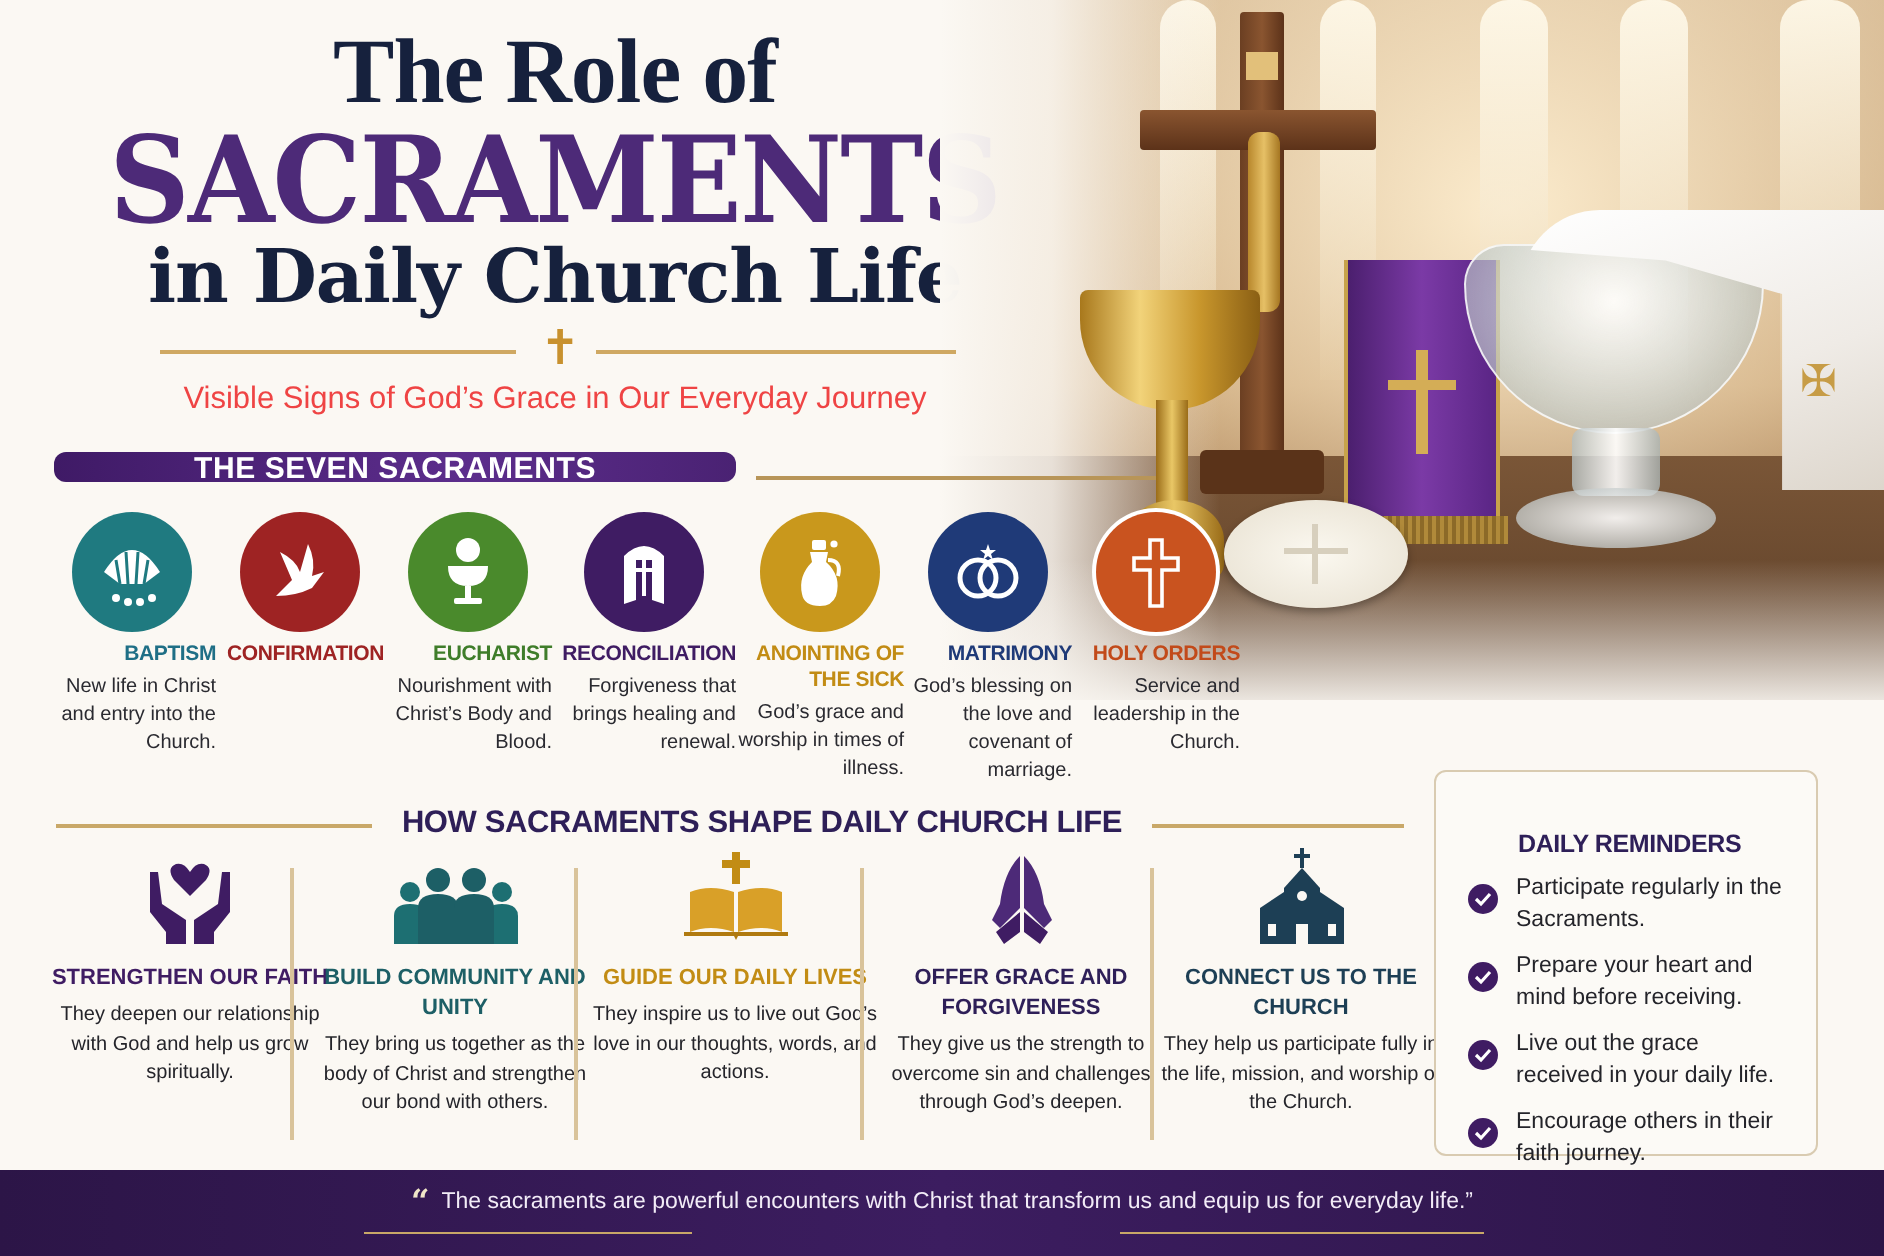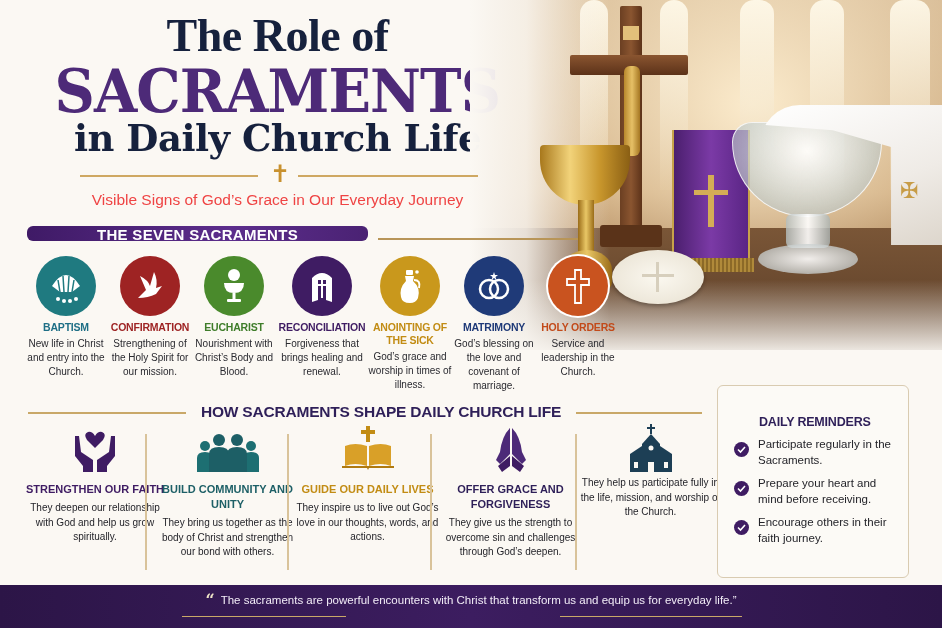--- a/index.html
+++ b/index.html
@@ -61,21 +61,21 @@
   .t3 { position: absolute; left: 0; top: 114px; width: 555px; font-family: "DejaVu Serif", "Liberation Serif", serif; font-weight: bold; font-size: 37px; color: #16213d; letter-spacing: -0.5px; text-align: center; line-height: 48px; }
   .divider-line { position: absolute; height: 1.5px; background: #cfa862; z-index: 10; }
   .divider-cross { position: absolute; left: 270px; top: 160px; color: #c8912e; font-size: 24px; font-weight: bold; z-index: 10; font-family: "DejaVu Sans", sans-serif; line-height: 28px; }
   .subtitle { position: absolute; left: 0; top: 191px; width: 555px; font-size: 15.5px; color: #ef4444; text-align: center; z-index: 10; }
 
   
   .sec-banner { position: absolute; left: 27px; top: 226px; width: 341px; height: 15px; background: linear-gradient(90deg,#3f1a66,#5c2d8c 60%,#4a2273); border-radius: 6px; z-index: 10; display: flex; align-items: flex-start; justify-content: center; }
   .sec-banner span { color: #ffffff; font-weight: bold; font-size: 15px; letter-spacing: 0.3px; }
   .sec-line { position: absolute; left: 378px; top: 238px; width: 200px; height: 1.5px; background: #b89558; z-index: 10; }
   .sacraments { position: absolute; left: 24px; top: 256px; width: 580px; height: 140px; z-index: 10; }
-  .sac { position: absolute; top: 0; width: 84px; text-align: center; }
+  .sac { position: absolute; top: 0; width: 84px; text-align: right; }
   .sac .circle { width: 60px; height: 60px; border-radius: 50%; margin: 0 auto; display: flex; align-items: center; justify-content: center; }
   .sac .name { margin-top: 5px; font-weight: bold; font-size: 10.5px; line-height: 13px; letter-spacing: -0.2px; }
   .sac .desc { margin-top: 3px; font-size: 10px; line-height: 14px; color: #2a2a30; }
   .sac svg { display: block; }
 
   
   .how-line { position: absolute; top: 412px; height: 1.5px; background: #c9a868; z-index: 10; }
   .how-title { position: absolute; left: 186px; top: 403px; width: 390px; text-align: center; font-weight: bold; font-size: 15.5px; color: #2e1f58; z-index: 10; letter-spacing: -0.2px; }
   .how-cols { position: absolute; left: 25px; top: 428px; width: 690px; height: 150px; z-index: 10; }
   .how { position: absolute; top: 0; width: 140px; text-align: center; }
@@ -159,21 +159,20 @@
     <div class="desc">New life in Christ and entry into the Church.</div>
   </div>
 
   <div class="sac" style="left:84px">
     <div class="circle" style="background:#9e2323">
       <svg width="40" height="40" viewBox="0 0 40 40">
         <path d="M8 32 L16 24 L10 10 Q18 14 20 20 L24 6 Q28 14 26 22 L32 20 L26 28 Q18 32 8 32 Z" fill="#fff"></path>
       </svg>
     </div>
     <div class="name" style="color:#9e2323">CONFIRMATION</div>
-    <div class="desc">Strengthening of the Holy Spirit for our mission.</div>
   </div>
 
   <div class="sac" style="left:168px">
     <div class="circle" style="background:#4a8a2c">
       <svg width="40" height="40" viewBox="0 0 40 40">
         <circle cx="20" cy="9" r="6" fill="#fff"></circle>
         <path d="M10 17 L30 17 Q30 27 20 27 Q10 27 10 17 Z" fill="#fff"></path>
         <rect x="18.5" y="27" width="3" height="6" fill="#fff"></rect>
         <rect x="13" y="33" width="14" height="3" rx="1" fill="#fff"></rect>
       </svg>
@@ -298,20 +297,21 @@
           <rect x="19" y="3" width="8" height="2" fill="#1d3f55"></rect>
         <path d="M23 10 L32 20 L32 48 L14 48 L14 20 Z" fill="#1d3f55"></path>
         <path d="M2 30 L14 22 L14 48 L2 48 Z" fill="#1d3f55"></path>
         <path d="M44 30 L32 22 L32 48 L44 48 Z" fill="#1d3f55"></path>
         <rect x="20" y="38" width="6" height="10" fill="#fbf8f3"></rect>
         <circle cx="23" cy="24" r="2.5" fill="#fbf8f3"></circle>
         <rect x="6" y="38" width="4" height="6" fill="#fbf8f3"></rect>
         <rect x="36" y="38" width="4" height="6" fill="#fbf8f3"></rect>
       </svg>
     </div>
+    <div class="h" style="color:#1d3f55">CONNECT US TO THE CHURCH</div>
     <div class="d">They help us participate fully in the life, mission, and worship of the Church.</div>
   </div>
 </div>
 
 <div class="reminders">
   <div class="rem-title">DAILY REMINDERS</div>
   <div class="rem-item">
     <span class="check">
         <svg width="9" height="9" viewBox="0 0 9 9">
           <path d="M1 4.5 L3.5 7 L8 2" stroke="#fff" stroke-width="1.6" fill="none"></path>
@@ -326,20 +326,28 @@
         </svg>
       </span>
     <span class="rem-text">Prepare your heart and mind before receiving.</span>
   </div>
   <div class="rem-item">
     <span class="check">
         <svg width="9" height="9" viewBox="0 0 9 9">
           <path d="M1 4.5 L3.5 7 L8 2" stroke="#fff" stroke-width="1.6" fill="none"></path>
         </svg>
       </span>
+    <span class="rem-text">Live out the grace received in your daily life.</span>
+  </div>
+  <div class="rem-item">
+    <span class="check">
+        <svg width="9" height="9" viewBox="0 0 9 9">
+          <path d="M1 4.5 L3.5 7 L8 2" stroke="#fff" stroke-width="1.6" fill="none"></path>
+        </svg>
+      </span>
     <span class="rem-text">Encourage others in their faith journey.</span>
   </div>
 </div>
 
 <div class="footer">
   <div class="quote-row">
     <span class="quote-mark">“</span><span>The sacraments are powerful encounters with Christ that transform us and equip us for everyday life.”</span>
   </div>
   <div class="f-line" style="left:182px; width:164px;"></div>
   <div class="sig-row">— His grace, our life, our story.</div>

